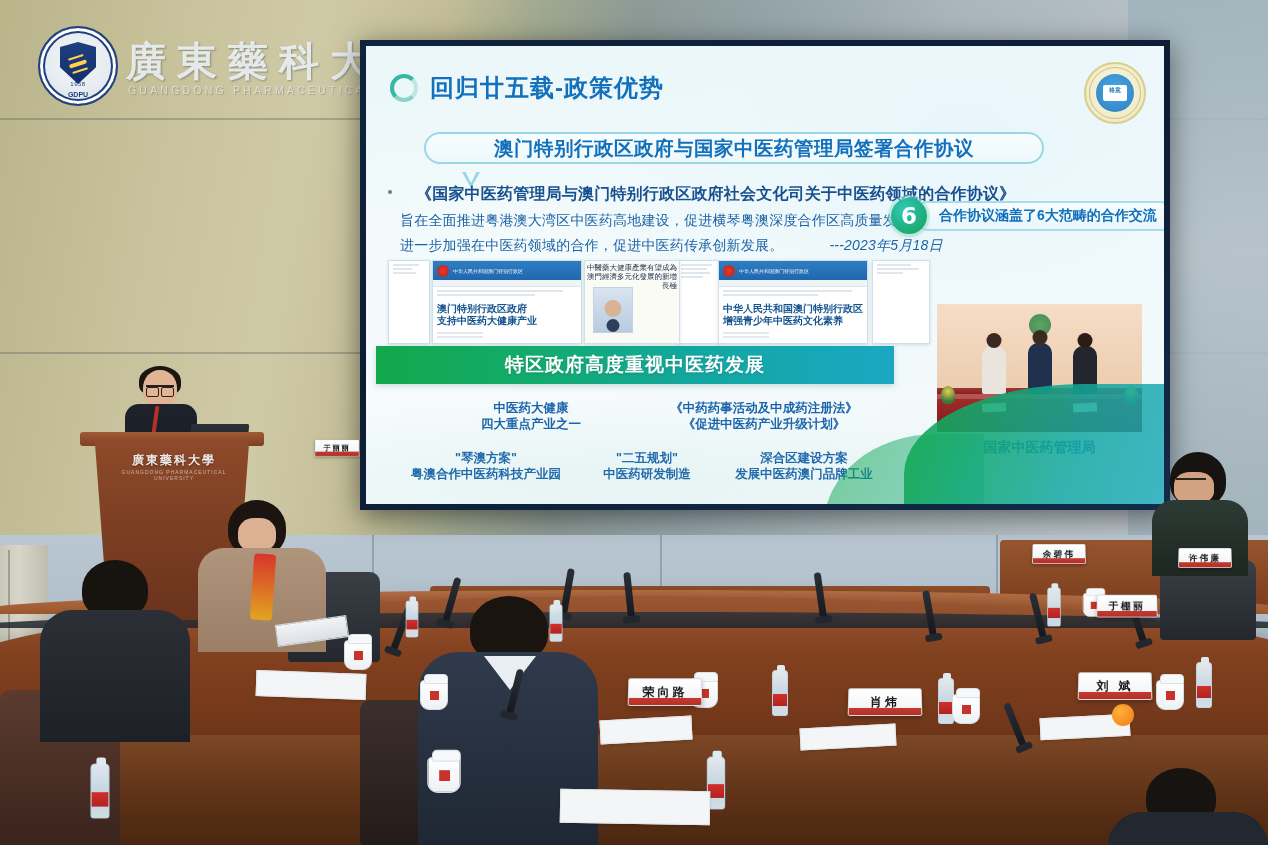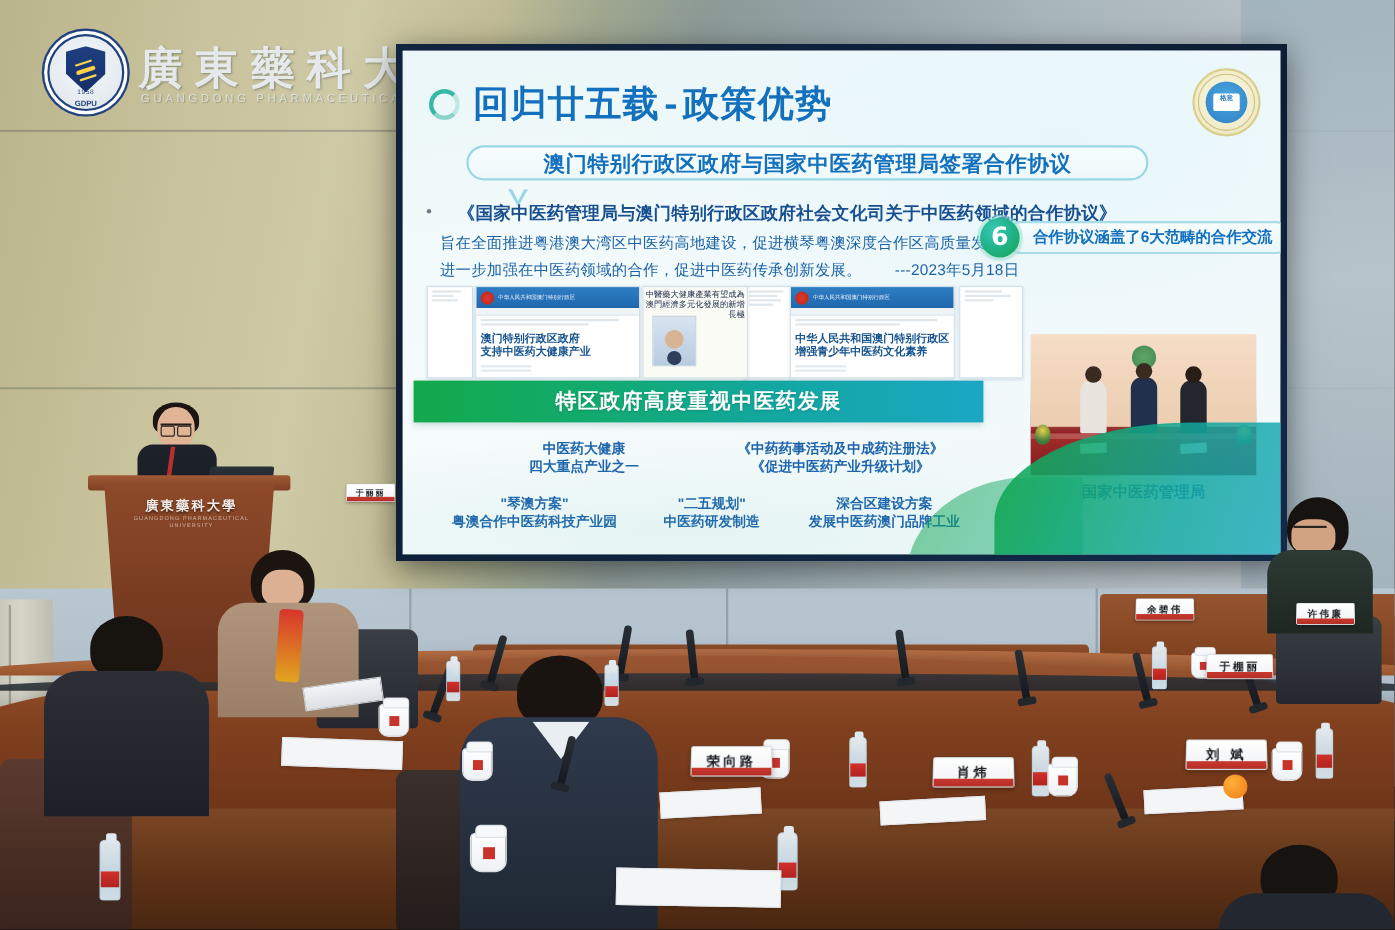--- a/index.html
+++ b/index.html
@@ -130,22 +130,22 @@
 
   
   .slide-head { position: absolute; left: 24px; top: 26px; display: flex; align-items: center; gap: 12px; }
   .head-ring {
     width: 28px; height: 28px; border-radius: 50%;
     border: 4px solid #37b7a6;
     border-right-color: rgba(55,183,166,0.25);
     border-bottom-color: rgba(55,183,166,0.55);
   }
   .head-title {
-    font-size: 33px; font-weight: bold; color: #1270bd;
-    letter-spacing: 1px; white-space: nowrap; font-family: Liberation Mono, monospace;
+    font-size: 24px; font-weight: bold; color: #1270bd;
+    letter-spacing: 1px; white-space: nowrap;
   }
 
   
   .slide-emblem {
     position: absolute; right: 18px; top: 16px; width: 62px; height: 62px;
     border-radius: 50%;
     background: radial-gradient(circle at 50% 45%, #fdfcf2 0%, #f5f0d2 45%, #e9e3bd 100%);
     border: 2px solid #d9cf8a;
     display: flex; align-items: center; justify-content: center;
   }
@@ -192,21 +192,21 @@
     background: #6f7c86; border-radius: 50%;
   }
   .body-l1 {
     font-size: 16px; font-weight: bold; color: #18508f; margin-left: 28px;
     letter-spacing: .2px; white-space: nowrap;
   }
   .body-l2, .body-l3 {
     font-size: 14px; color: #1c63a6; margin-left: 12px; margin-top: 7px;
     letter-spacing: .2px; white-space: nowrap;
   }
-  .body-date { margin-left: 26px; }
+  .body-date { margin-left: 42px; font-style: italic; }
 
   
   .six-row { position: absolute; left: 525px; top: 152px; display: flex; align-items: center; }
   .six-badge {
     width: 36px; height: 36px; border-radius: 50%;
     background: radial-gradient(circle at 36% 32%, #36c9b4 0%, #22b48e 45%, #16a34a 100%);
     box-shadow: 0 0 0 3px rgba(160,230,215,.55), 0 2px 6px rgba(0,0,0,.12);
     color: #ffffff; font-size: 23px; font-weight: bold;
     display: flex; align-items: center; justify-content: center;
     font-family: "DejaVu Sans", sans-serif;

